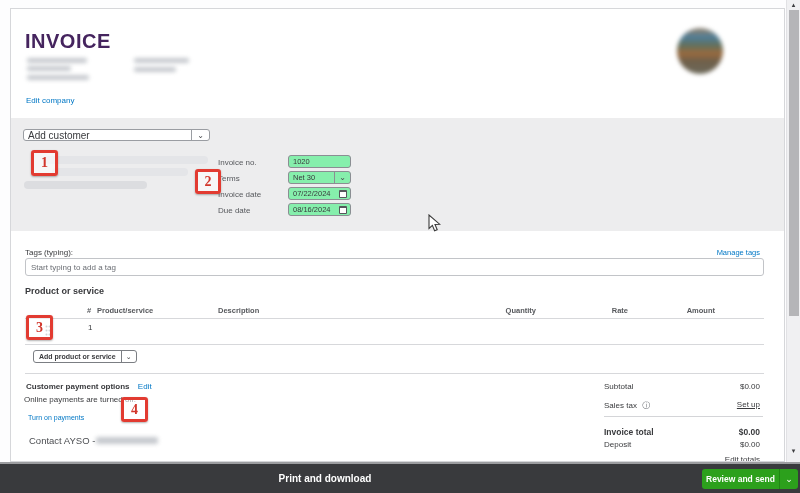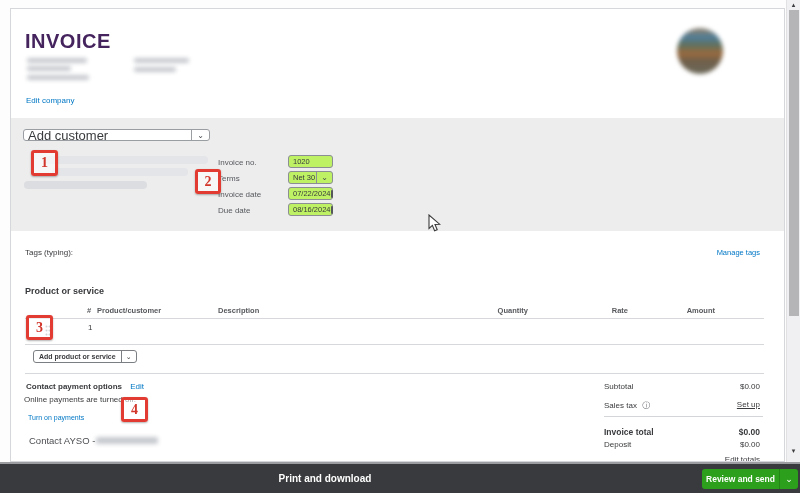--- a/index.html
+++ b/index.html
@@ -15,23 +15,23 @@
   
   .smudge{position:absolute;background:#a7acb4;opacity:.65;filter:blur(2px);border-radius:2px;}
   .skel{position:absolute;background:#e4e5e8;border-radius:4px;}
   .skel.dark{background:#dcdde0;}
   
   .badge{position:absolute;border:3px solid #e23b31;border-radius:3px;background:rgba(255,255,255,.55);
          color:#d2362b;font-family:"Liberation Serif",serif;font-weight:bold;font-size:14px;
          display:flex;align-items:center;justify-content:center;box-shadow:0 1px 2px rgba(0,0,0,.3);box-sizing:border-box;z-index:5;}
   
   .combo{position:absolute;display:flex;background:#fff;border:1px solid #9a9da2;border-radius:3px;box-sizing:border-box;}
-  .combo .cmain{flex:1;display:flex;align-items:center;padding-left:4px;font-size:13px;color:#393a3d;}
+  .combo .cmain{flex:1;display:flex;align-items:center;padding-left:4px;font-size:10px;color:#393a3d;}
   .combo .cchev{width:17px;border-left:1px solid #9a9da2;display:flex;align-items:center;justify-content:center;color:#4a4c50;font-size:8px;}
-  .fin{position:absolute;left:277px;width:45px;height:13px;border:1px solid #8b8e93;border-radius:3px;background:#bef264;
+  .fin{position:absolute;left:277px;width:63px;height:13px;border:1px solid #8b8e93;border-radius:3px;background:#86efac;
        display:flex;align-items:center;padding-left:4px;box-sizing:border-box;font-size:7.5px;color:#393a3d;}
   .fin .spacer{flex:1;}
   .chev{color:#4a4c50;font-size:8px;line-height:1;margin-right:3px;}
   .vdiv{width:1px;align-self:stretch;background:#8b8e93;margin-right:0;}
   .cal{width:8px;height:8px;border:1px solid #55575b;border-top-width:2px;border-radius:1px;margin-right:3px;box-sizing:border-box;background:#fff;}
   .taginput{position:absolute;left:14px;top:249px;width:739px;height:18px;border:1px solid #c2c4c8;border-radius:3px;
             box-sizing:border-box;font-size:8px;color:#393a3d;padding:0 5px;font-family:"Liberation Sans",sans-serif;background:#fff;}
   .taginput::placeholder{color:#6b6e74;opacity:1;}
   .hline{position:absolute;left:14px;width:739px;border-top:1px solid #d7d8db;height:0;}
   .th{position:absolute;top:297px;font-size:7.5px;color:#56585c;font-weight:bold;}
@@ -111,27 +111,28 @@
       <span class="cal"></span>
     </div>
     <div class="fin" style="top:194px;">
       <span>08/16/2024</span>
       <span class="spacer"></span>
       <span class="cal"></span>
     </div>
 
     <div class="abs txt" style="left:14px;top:239px;">Tags (typing):</div>
     <a class="abs link" style="right:24px;top:239px;font-size:7.5px;">Manage tags</a>
+    <input class="taginput" placeholder="Start typing to add a tag" style="">
 
     <div class="abs bold" style="left:14px;top:277px;font-size:9px;color:#393a3d;">Product or service</div>
 
     <div class="th" style="left:76px;">#</div>
-    <div class="th" style="left:86px;">Product/customer</div>
+    <div class="th" style="left:86px;">Product/service</div>
     <div class="th" style="left:207px;">Description</div>
-    <div class="th" style="right:256px;">Quantity</div>
+    <div class="th" style="right:248px;">Quantity</div>
     <div class="th" style="right:156px;">Rate</div>
     <div class="th" style="right:69px;">Amount</div>
 
     <div class="hline" style="top:309px;"></div>
 
     <div class="badge" style="left:15px;top:306px;width:27px;height:25px;">3</div>
     <span class="abs draggrip" style="left:34px;top:313px;">
       <svg width="6" height="11" viewBox="0 0 6 11">
         <g fill="#9a9da2">
           <circle cx="1.5" cy="1.5" r="1"></circle>
@@ -147,21 +148,21 @@
     <div class="hline" style="top:335px;"></div>
 
     <div class="smallbtn" style="left:22px;top:341px;">
       <span class="blab">Add product or service</span>
       <span class="bchev">⌄</span>
     </div>
 
     <div class="hline" style="top:364px;"></div>
 
     <div class="abs" style="left:15px;top:373px;font-size:8px;color:#393a3d;">
-      <span class="bold">Contact payment options</span>
+      <span class="bold">Customer payment options</span>
       <a class="link" style="margin-left:6px;">Edit</a>
     </div>
     <div class="abs txt" style="left:13px;top:386px;">Online payments are turned off.</div>
     <div class="badge" style="left:110px;top:388px;width:27px;height:25px;">4</div>
     <a class="abs link" style="left:17px;top:405px;font-size:7px;">Turn on payments</a>
 
     <div class="abs" style="left:18px;top:426px;font-size:9.5px;color:#4c4e52;text-align:right;">Contact AYSO -</div>
     <div class="smudge" style="left:85px;top:428px;width:62px;height:7px;"></div>
 
     <div class="trow-lbl" style="top:373px;">Subtotal</div>

